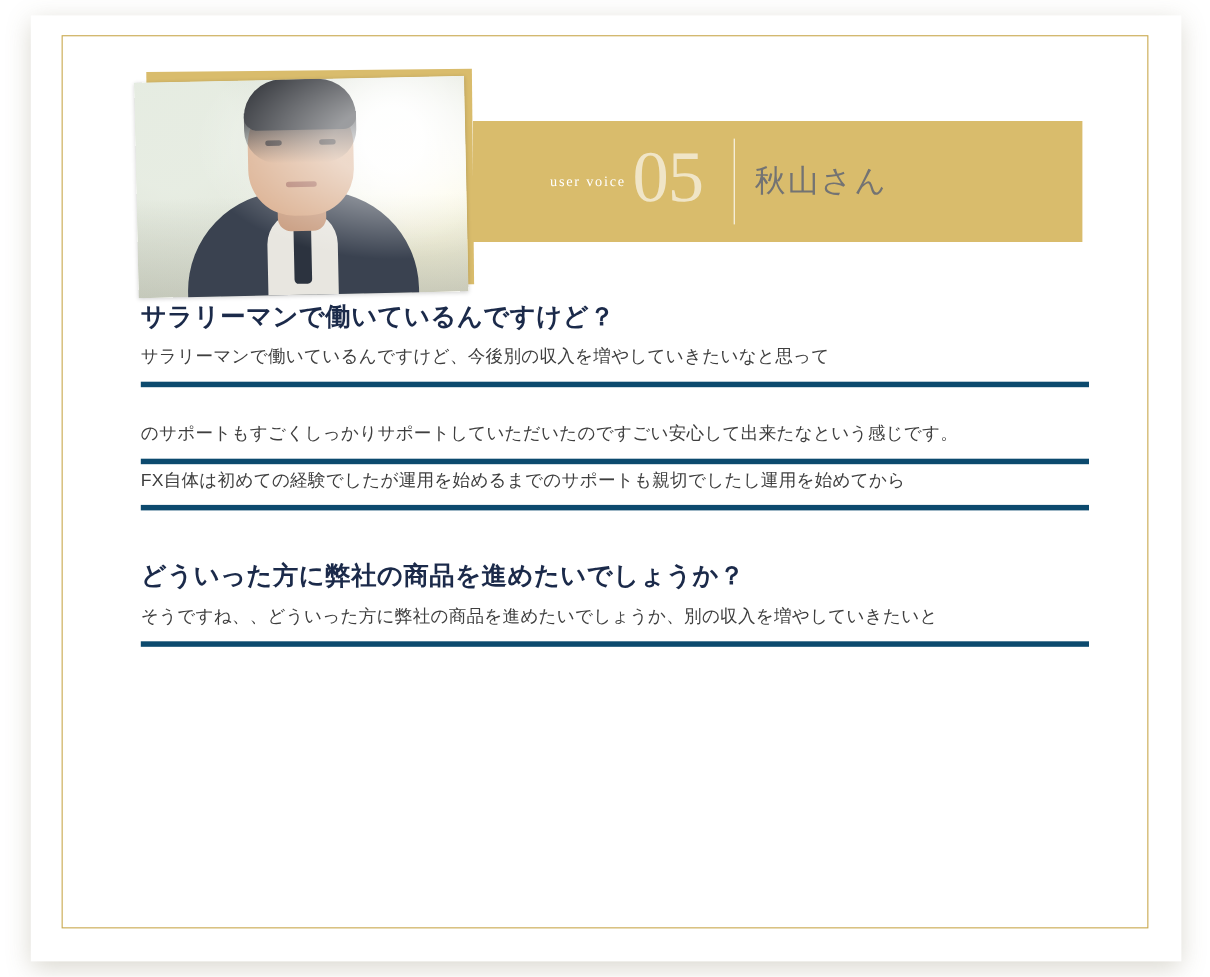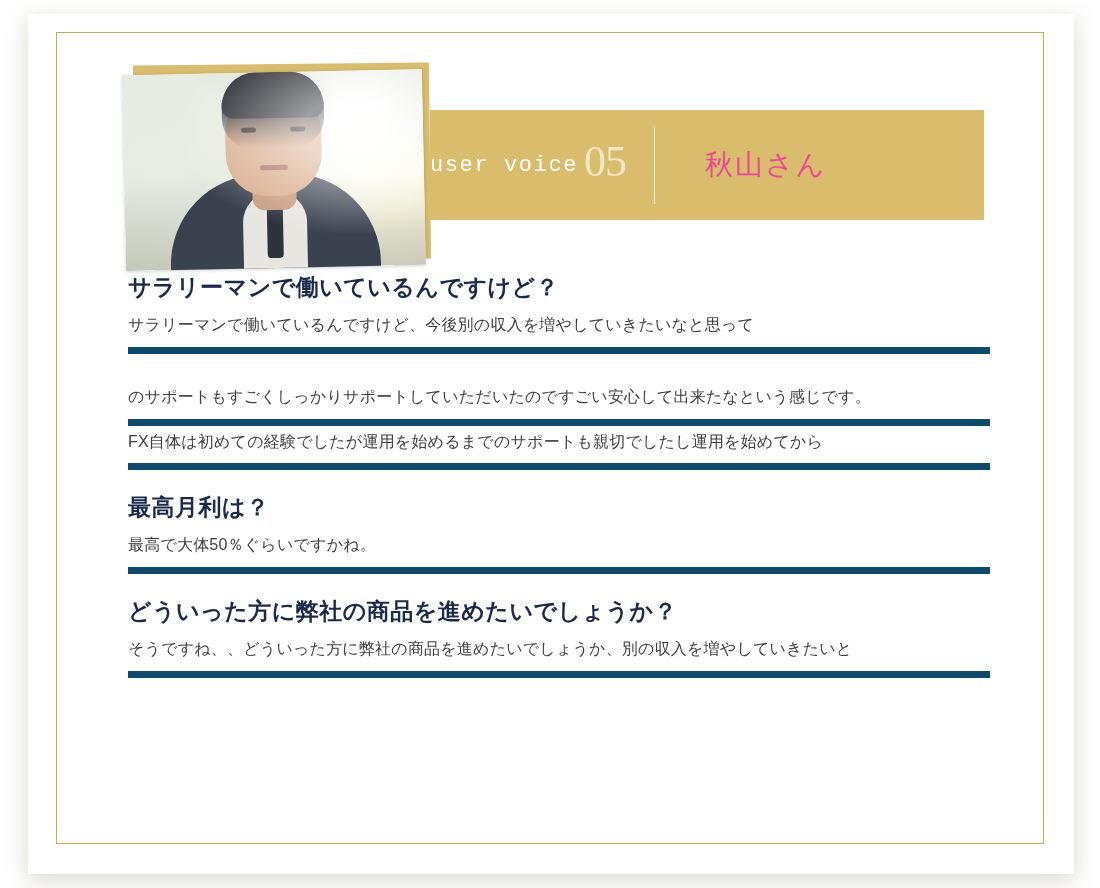--- a/index.html
+++ b/index.html
@@ -76,49 +76,50 @@
     left: 374px;
     top: 78px;
     width: 554px;
     height: 110px;
     display: flex;
     align-items: center;
   }
 
   .uv-label {
     color: #ffffff;
-    font-size: 22px;
+    font-size: 13px;
     letter-spacing: 1.6px;
-    font-family: Liberation Mono, monospace;
+    margin-left: 70px;
+    font-family: Liberation Serif, serif;
   }
 
   .uv-number {
     color: #ffffff;
     opacity: 0.62;
-    font-size: 44px;
+    font-size: 66px;
     line-height: 66px;
     font-family: "Liberation Serif", serif;
     margin-left: 6px;
     margin-top: -6px;
     letter-spacing: -1px;
   }
 
   .divider-v {
     width: 1px;
     height: 78px;
     background: #ffffff;
     opacity: 0.9;
     margin-left: 28px;
   }
 
   .uv-name {
-    color: #ec4899;
+    color: #737373;
     font-size: 28px;
     font-family: Liberation Mono, monospace;
-    margin-left: 50px;
+    margin-left: 18px;
     letter-spacing: 2px;
   }
 
   
   .photo-offset {
     position: absolute;
     left: 78px;
     top: 32px;
     width: 296px;
     height: 196px;
@@ -273,21 +274,21 @@
     margin: 0 0 6px 0;
     line-height: 1.35;
   }
 
   .a-line {
     font-family: "Liberation Sans", sans-serif;
     font-size: 16px;
     color: #3e3e3e;
     line-height: 1.55;
     padding: 4px 0 9px 0;
-    border-bottom: 7px solid #0c4a6e;
+    border-bottom: 5px solid #0c4a6e;
     letter-spacing: 0.2px;
   }
 
   .gap-lg { height: 27px; }
   .gap-md { height: 22px; }
 </style>
 </head>
 <body>
 
 <div class="page">
@@ -335,24 +336,20 @@
 
       <div class="gap-lg"></div>
 
       <div class="qa-block">
         <div class="a-line">のサポートもすごくしっかりサポートしていただいたのですごい安心して出来たなという感じです。</div>
         <div class="a-line">FX自体は初めての経験でしたが運用を始めるまでのサポートも親切でしたし運用を始めてから</div>
       </div>
 
       <div class="gap-md"></div>
 
-      <div class="qa-block">
-        <div class="q-title">最高月利は？</div>
-        <div class="a-line">最高で大体50％ぐらいですかね。</div>
-      </div>
 
       <div class="gap-md"></div>
 
       <div class="qa-block">
         <div class="q-title">どういった方に弊社の商品を進めたいでしょうか？</div>
         <div class="a-line">そうですね、、どういった方に弊社の商品を進めたいでしょうか、別の収入を増やしていきたいと</div>
       </div>
 
     </div>
   </div>

